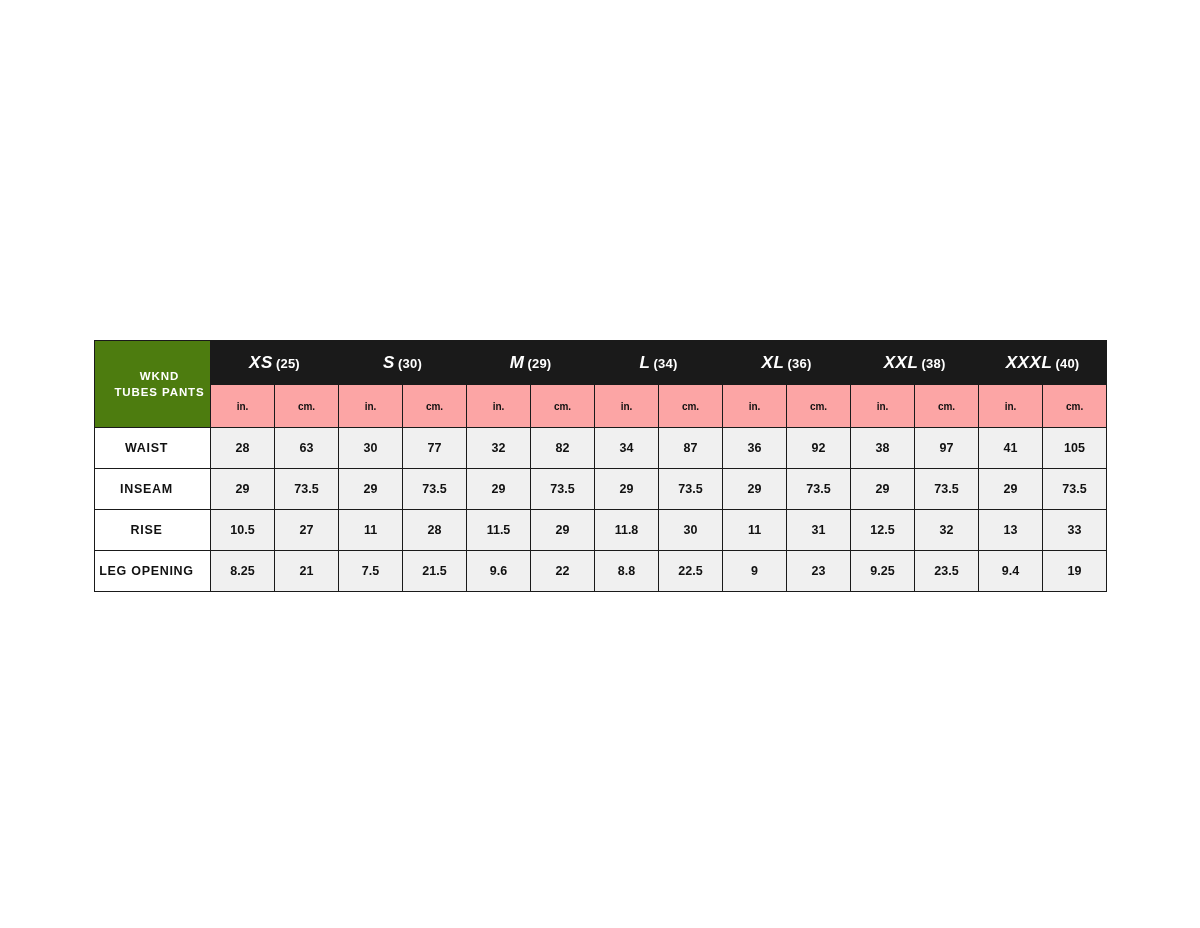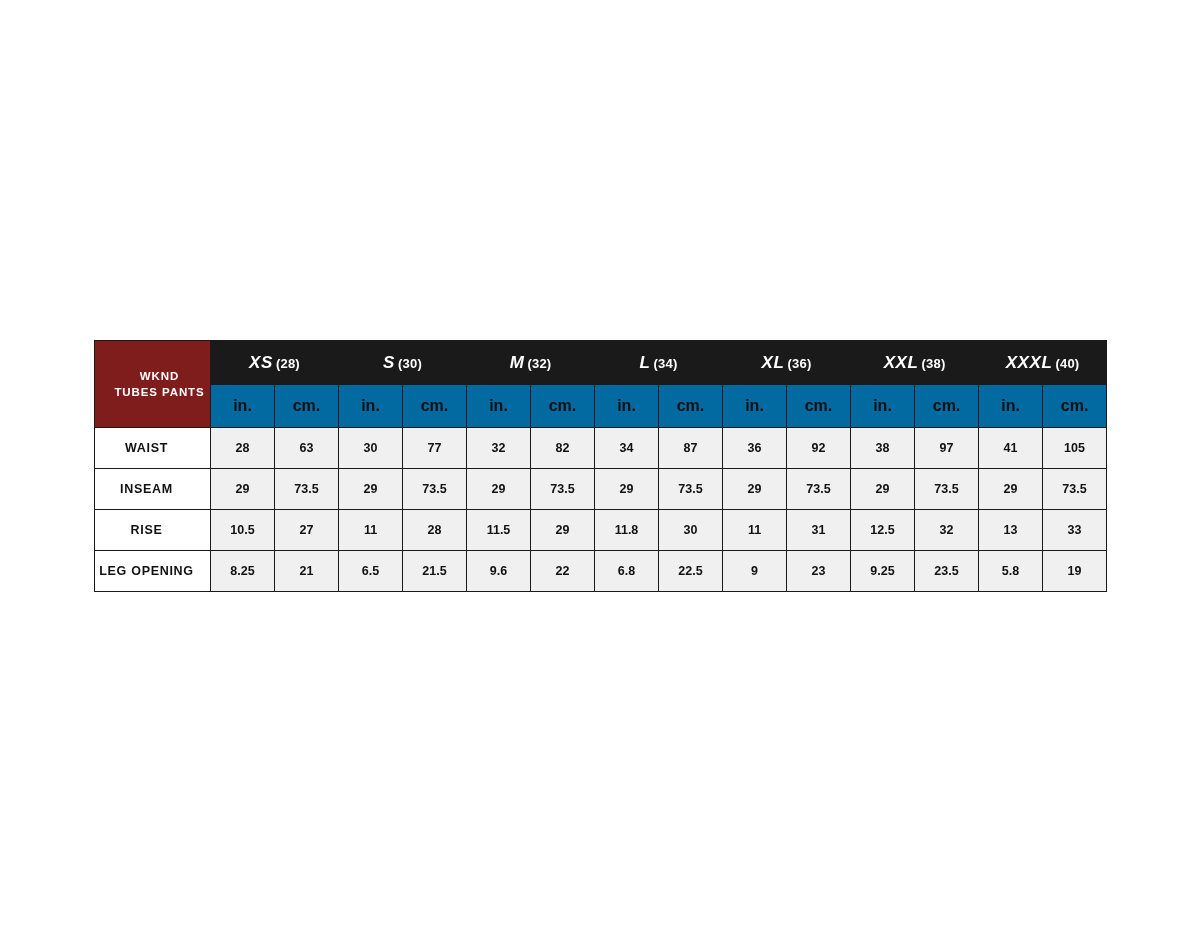--- a/index.html
+++ b/index.html
@@ -55,41 +55,41 @@
   }
   .size-head .num {
     font-size: 13px;
     letter-spacing: 0.2px;
     font-weight: bold;
     margin-left: 3px;
   }
 
   
   .brand-cell {
-    background: #7f1d1d;
+    background: #4d7c0f;
     color: #ffffff;
     text-align: right;
     padding: 0 0 0 14px !important;
     border-color: #1a1a1a !important;
     vertical-align: middle;
   }
   .brand-cell .line {
     font-size: 11.5px;
     font-weight: bold;
     letter-spacing: 0.9px;
     line-height: 16px;
     white-space: nowrap;
   }
 
   
   .unit-row td {
     height: 42px;
-    font-size: 16px;
-    font-weight: bold;
-    background: #0369a1;
+    font-size: 10px;
+    font-weight: bold;
+    background: #fca5a5;
   }
 
   
   .data-row td {
     height: 40px;
     font-size: 12.5px;
     font-weight: bold;
   }
   .row-label {
     text-align: right;
@@ -129,27 +129,27 @@
       <col class="c-unit">
         <col class="c-unit">
     </colgroup>
     <tbody>
       <tr class="size-head">
         <td class="brand-cell" rowspan="2">
           <div class="line">WKND</div>
           <div class="line">TUBES PANTS</div>
         </td>
         <td colspan="2">
-          <span class="sz">XS</span><span class="num">(28)</span>
+          <span class="sz">XS</span><span class="num">(25)</span>
         </td>
         <td colspan="2">
           <span class="sz">S</span><span class="num">(30)</span>
         </td>
         <td colspan="2">
-          <span class="sz">M</span><span class="num">(32)</span>
+          <span class="sz">M</span><span class="num">(29)</span>
         </td>
         <td colspan="2">
           <span class="sz">L</span><span class="num">(34)</span>
         </td>
         <td colspan="2">
           <span class="sz">XL</span><span class="num">(36)</span>
         </td>
         <td colspan="2">
           <span class="sz">XXL</span><span class="num">(38)</span>
         </td>
@@ -226,28 +226,28 @@
         <td class="cell-in">12.5</td>
         <td class="cell-cm">32</td>
         <td class="cell-in">13</td>
         <td class="cell-cm">33</td>
       </tr>
 
       <tr class="data-row">
         <td class="row-label">LEG OPENING</td>
         <td class="cell-in">8.25</td>
         <td class="cell-cm">21</td>
-        <td class="cell-in">6.5</td>
+        <td class="cell-in">7.5</td>
         <td class="cell-cm">21.5</td>
         <td class="cell-in">9.6</td>
         <td class="cell-cm">22</td>
-        <td class="cell-in">6.8</td>
+        <td class="cell-in">8.8</td>
         <td class="cell-cm">22.5</td>
         <td class="cell-in">9</td>
         <td class="cell-cm">23</td>
         <td class="cell-in">9.25</td>
         <td class="cell-cm">23.5</td>
-        <td class="cell-in">5.8</td>
+        <td class="cell-in">9.4</td>
         <td class="cell-cm">19</td>
       </tr>
     </tbody>
   </table>
 </div>
 
 </body></html>

